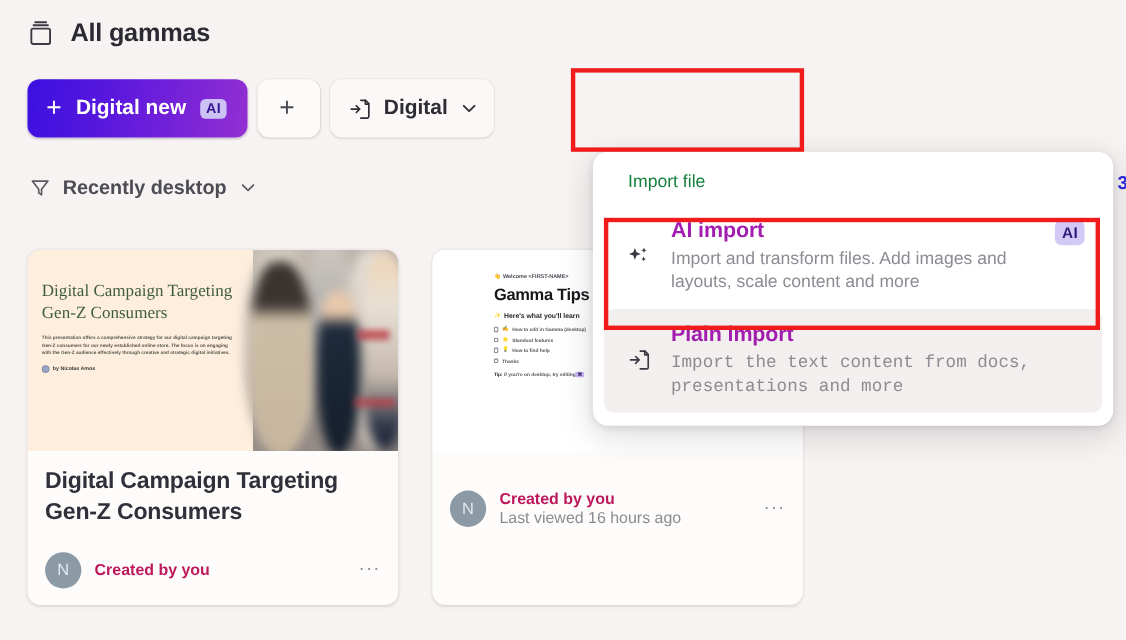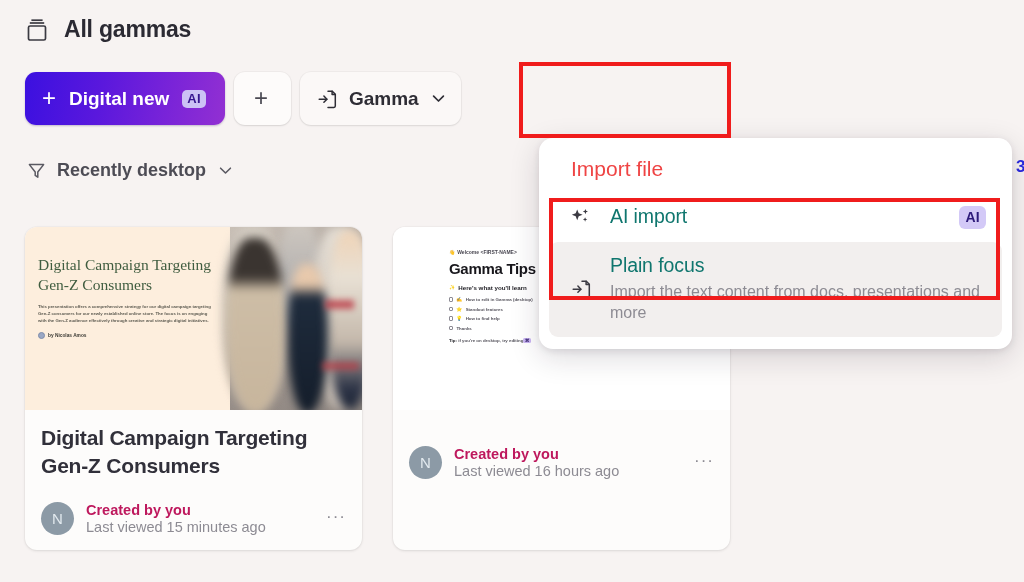--- a/index.html
+++ b/index.html
@@ -297,51 +297,51 @@
     top: 138px;
     width: 473px;
     background: #ffffff;
     border-radius: 14px;
     box-shadow: 0 8px 30px rgba(30,20,40,.16), 0 2px 7px rgba(30,20,40,.10);
     padding: 14px 10px 12px;
     box-sizing: border-box;
     z-index: 30;
   }
   .dd-header {
-    font-size: 21px;
-    color: #ef4444;
+    font-size: 16px;
+    color: #15803d;
     font-weight: 400;
     padding: 5px 0 11px 22px;
   }
   .dd-item {
     display: flex;
     align-items: center;
     gap: 17px;
     padding: 12px 16px 13px 20px;
     border-radius: 9px;
     cursor: pointer;
     position: relative;
   }
   .dd-item.hovered { background: #f2efee; }
   .dd-ico { width: 24px; flex: none; display:flex; align-items:center; justify-content:center; }
   .dd-texts { flex: 1; }
   .dd-title {
     font-size: 19.5px;
-    color: #0f766e;
-    font-weight: 400;
+    color: #a21caf;
+    font-weight: 700;
     letter-spacing: -.1px;
   }
   .dd-desc {
     margin-top: 4px;
     font-size: 16px;
     color: #8d8b93;
     line-height: 1.33;
     max-width: 330px;
   }
-  .dd-desc.wide { max-width: 400px; }
+  .dd-desc.wide { max-width: 400px; font-family: Liberation Mono, monospace; }
   .ai-chip-light {
     align-self: flex-start;
     background: #d3c9f7;
     color: #2d1a7a;
     font-size: 14px;
     font-weight: 700;
     border-radius: 6px;
     padding: 4px 6px 5px;
     line-height: 1;
     letter-spacing: .3px;
@@ -391,21 +391,21 @@
   <div class="import-wrap">
     <button class="btn btn-import">
       <span class="import-icon">
         <svg viewBox="0 0 22 22" width="22" height="22" fill="none" stroke="#2e2d35" stroke-width="1.5" stroke-linecap="round" stroke-linejoin="round">
           <path d="M12 3.2h4.3l3 3V18a1.4 1.4 0 0 1-1.4 1.4H12"></path>
           <path d="M16.1 3.2v3.4h3.2"></path>
           <path d="M3.2 11.2h7.6"></path>
           <path d="M7.9 8.1l3 3.1-3 3.1"></path>
         </svg>
       </span>
-      <span>Gamma</span>
+      <span>Digital</span>
       <span class="chev">
         <svg viewBox="0 0 17 17" width="17" height="17" fill="none" stroke="#2e2d35" stroke-width="1.7" stroke-linecap="round" stroke-linejoin="round">
           <path d="M3.6 6.2 L8.5 11 L13.4 6.2"></path>
         </svg>
       </span>
     </button>
   </div>
 </div>
 
 <div class="filter-row">
@@ -444,21 +444,20 @@
         <span class="ph-stripe"></span>
         <span class="ph-stripe2"></span>
       </div>
     </div>
     <div class="card-body">
       <div class="card-title">Digital Campaign Targeting Gen-Z Consumers</div>
       <div class="card-meta">
         <div class="avatar">N</div>
         <div class="meta-text">
           <span class="meta-primary">Created by you</span>
-          <span class="meta-secondary">Last viewed 15 minutes ago</span>
         </div>
         <span class="dots">···</span>
       </div>
     </div>
   </div>
 
   <div class="card">
     <div class="thumb">
       <div class="thumb-white">
         <div class="t2-inner">
@@ -519,34 +518,35 @@
   <div class="dd-item">
     <span class="dd-ico">
       <svg viewBox="0 0 24 24" width="24" height="24" fill="#3b3a42">
         <path d="M8.2 4.4l1.5 3.9 3.9 1.5-3.9 1.5-1.5 3.9-1.5-3.9L2.8 9.8l3.9-1.5z"></path>
         <path d="M16.4 4.0l.72 1.85L19 6.57l-1.88.72-.72 1.85-.72-1.85-1.88-.72 1.88-.72z"></path>
         <path d="M16.1 12.2l.62 1.6 1.6.62-1.6.62-.62 1.6-.62-1.6-1.6-.62 1.6-.62z"></path>
       </svg>
     </span>
     <span class="dd-texts">
       <span class="dd-title" style="display:block">AI import</span>
+      <span class="dd-desc" style="display:block">Import and transform files. Add images and layouts, scale content and more</span>
     </span>
     <span class="ai-chip-light">AI</span>
   </div>
 
   <div class="dd-item hovered">
     <span class="dd-ico">
       <svg viewBox="0 0 22 22" width="22" height="22" fill="none" stroke="#3b3a42" stroke-width="1.5" stroke-linecap="round" stroke-linejoin="round">
         <path d="M12 3.2h4.3l3 3V18a1.4 1.4 0 0 1-1.4 1.4H12"></path>
         <path d="M16.1 3.2v3.4h3.2"></path>
         <path d="M3.2 11.2h7.6"></path>
         <path d="M7.9 8.1l3 3.1-3 3.1"></path>
       </svg>
     </span>
     <span class="dd-texts">
-      <span class="dd-title" style="display:block">Plain focus</span>
+      <span class="dd-title" style="display:block">Plain import</span>
       <span class="dd-desc wide" style="display:block">Import the text content from docs, presentations and more</span>
     </span>
   </div>
 </div>
 
 <div class="hl-import"></div>
 <div class="hl-aiimport"></div>
 
 </body></html>

